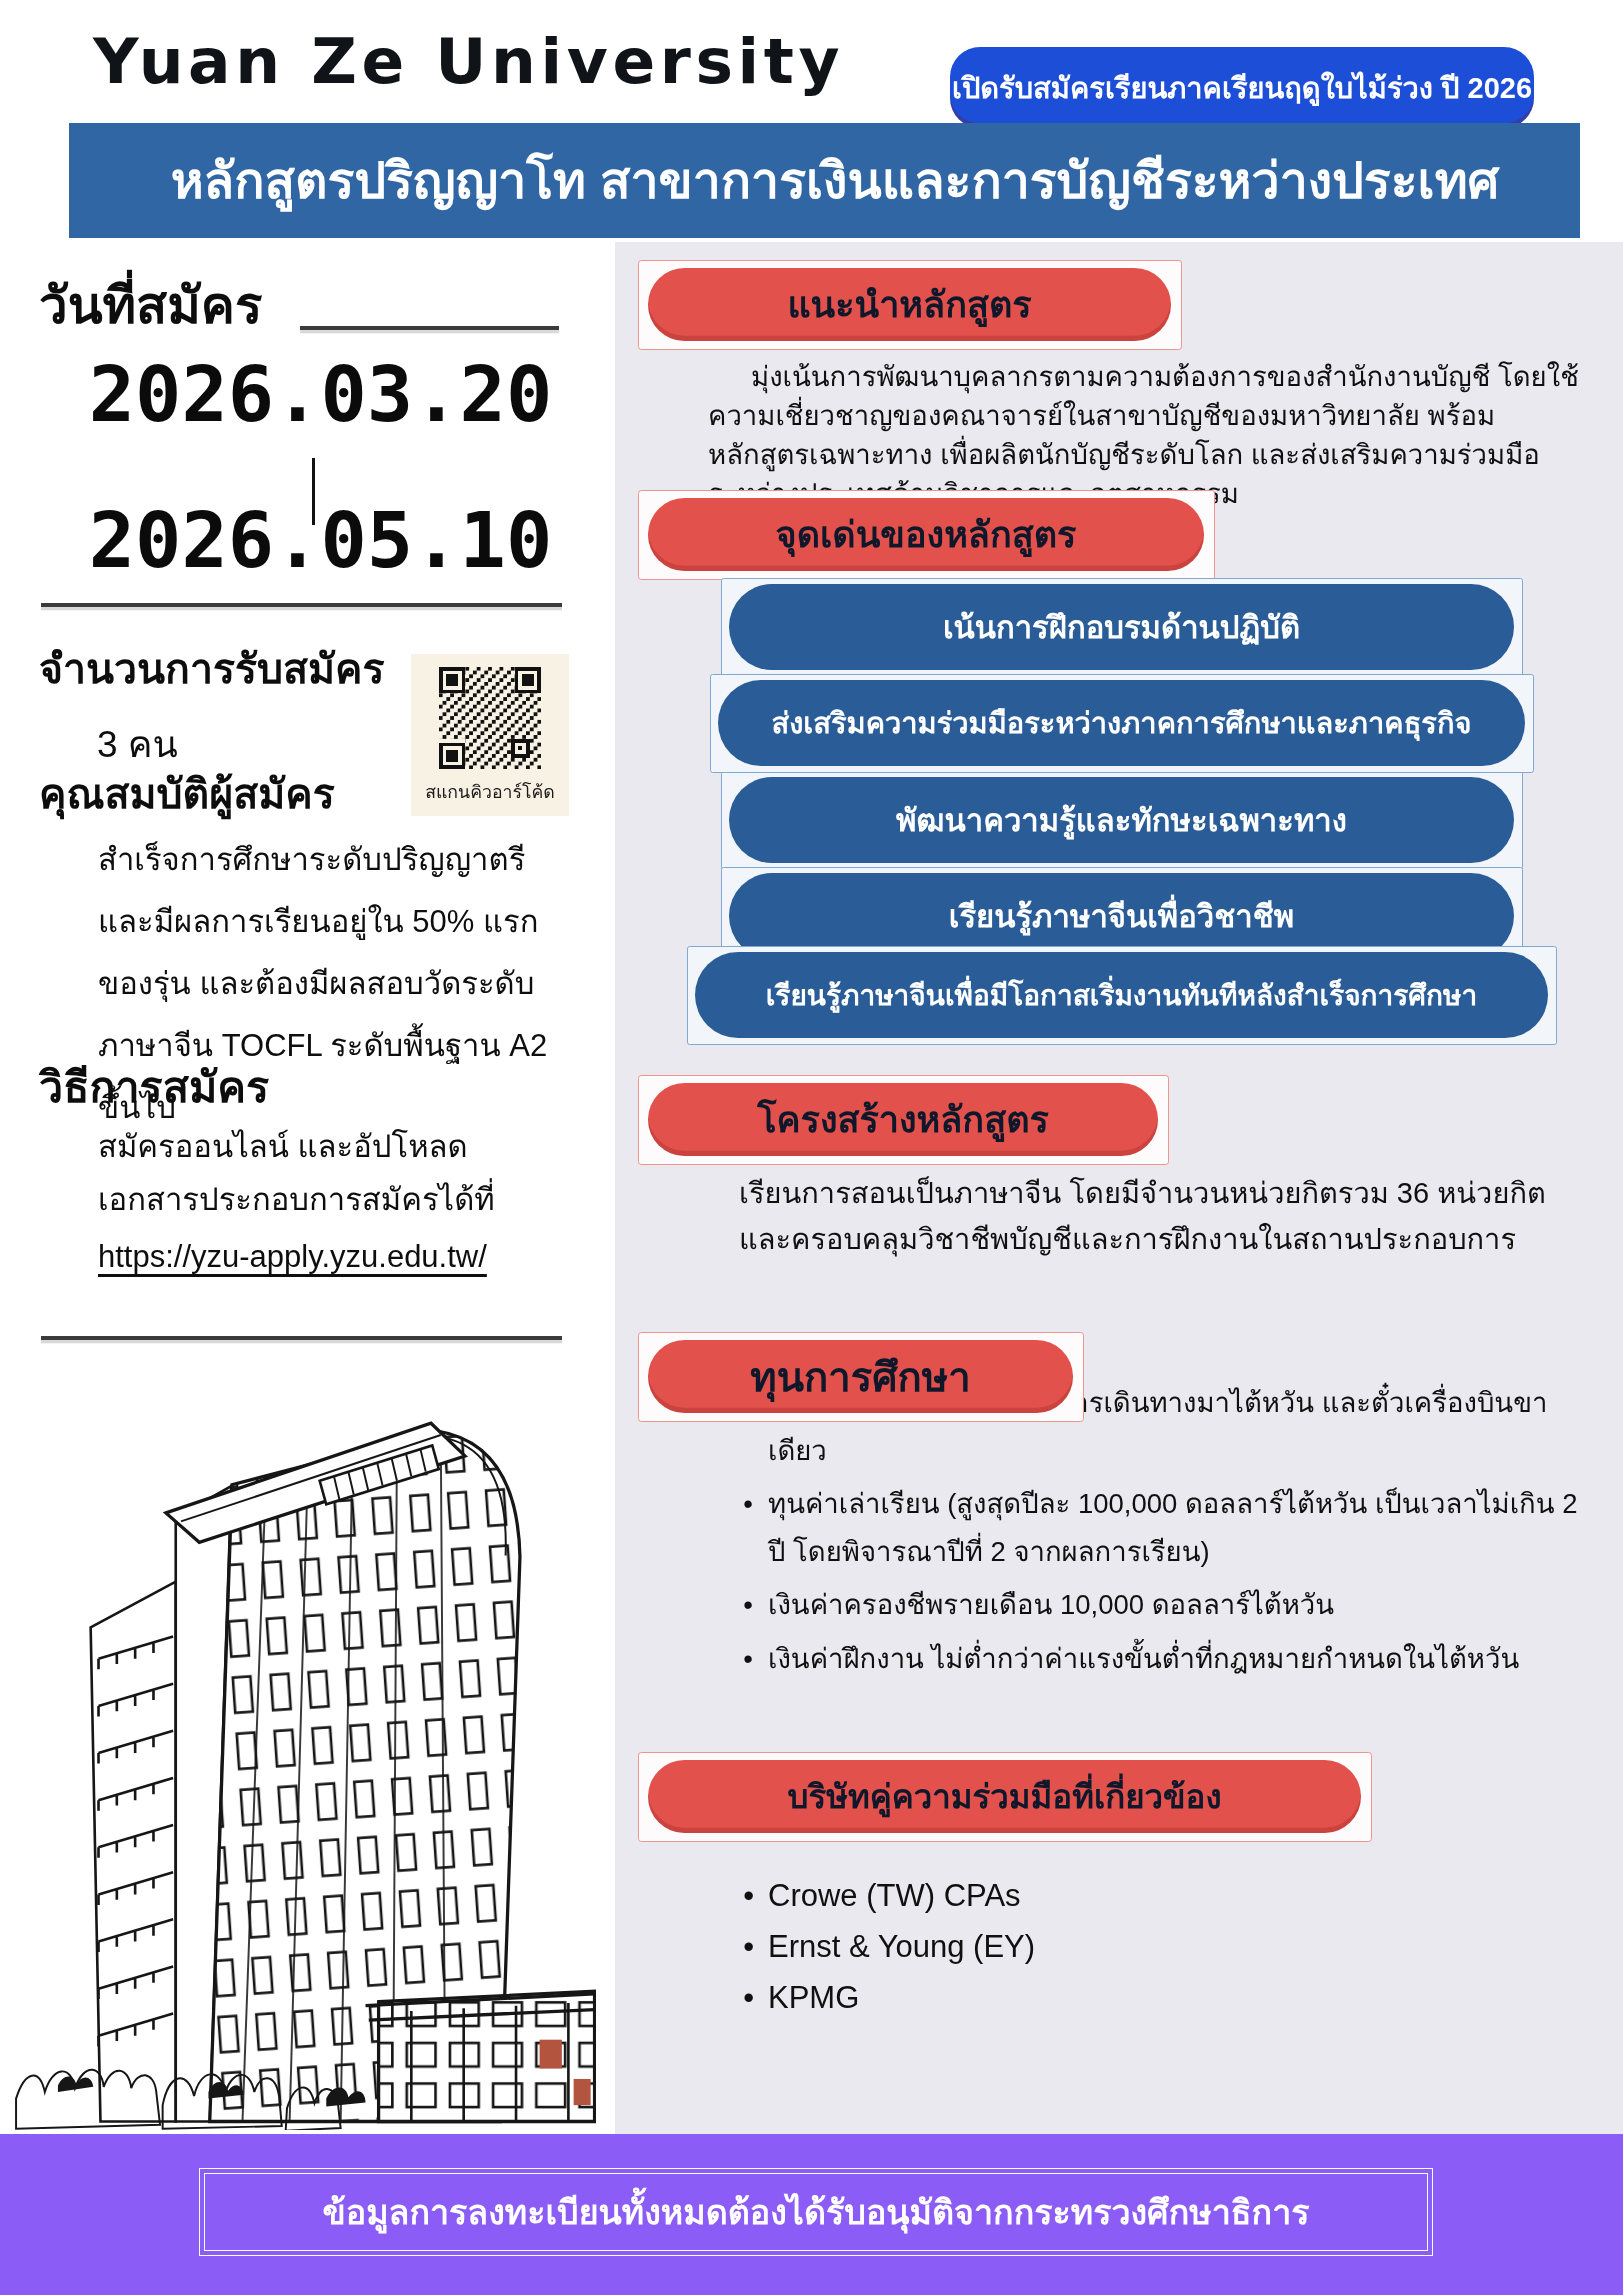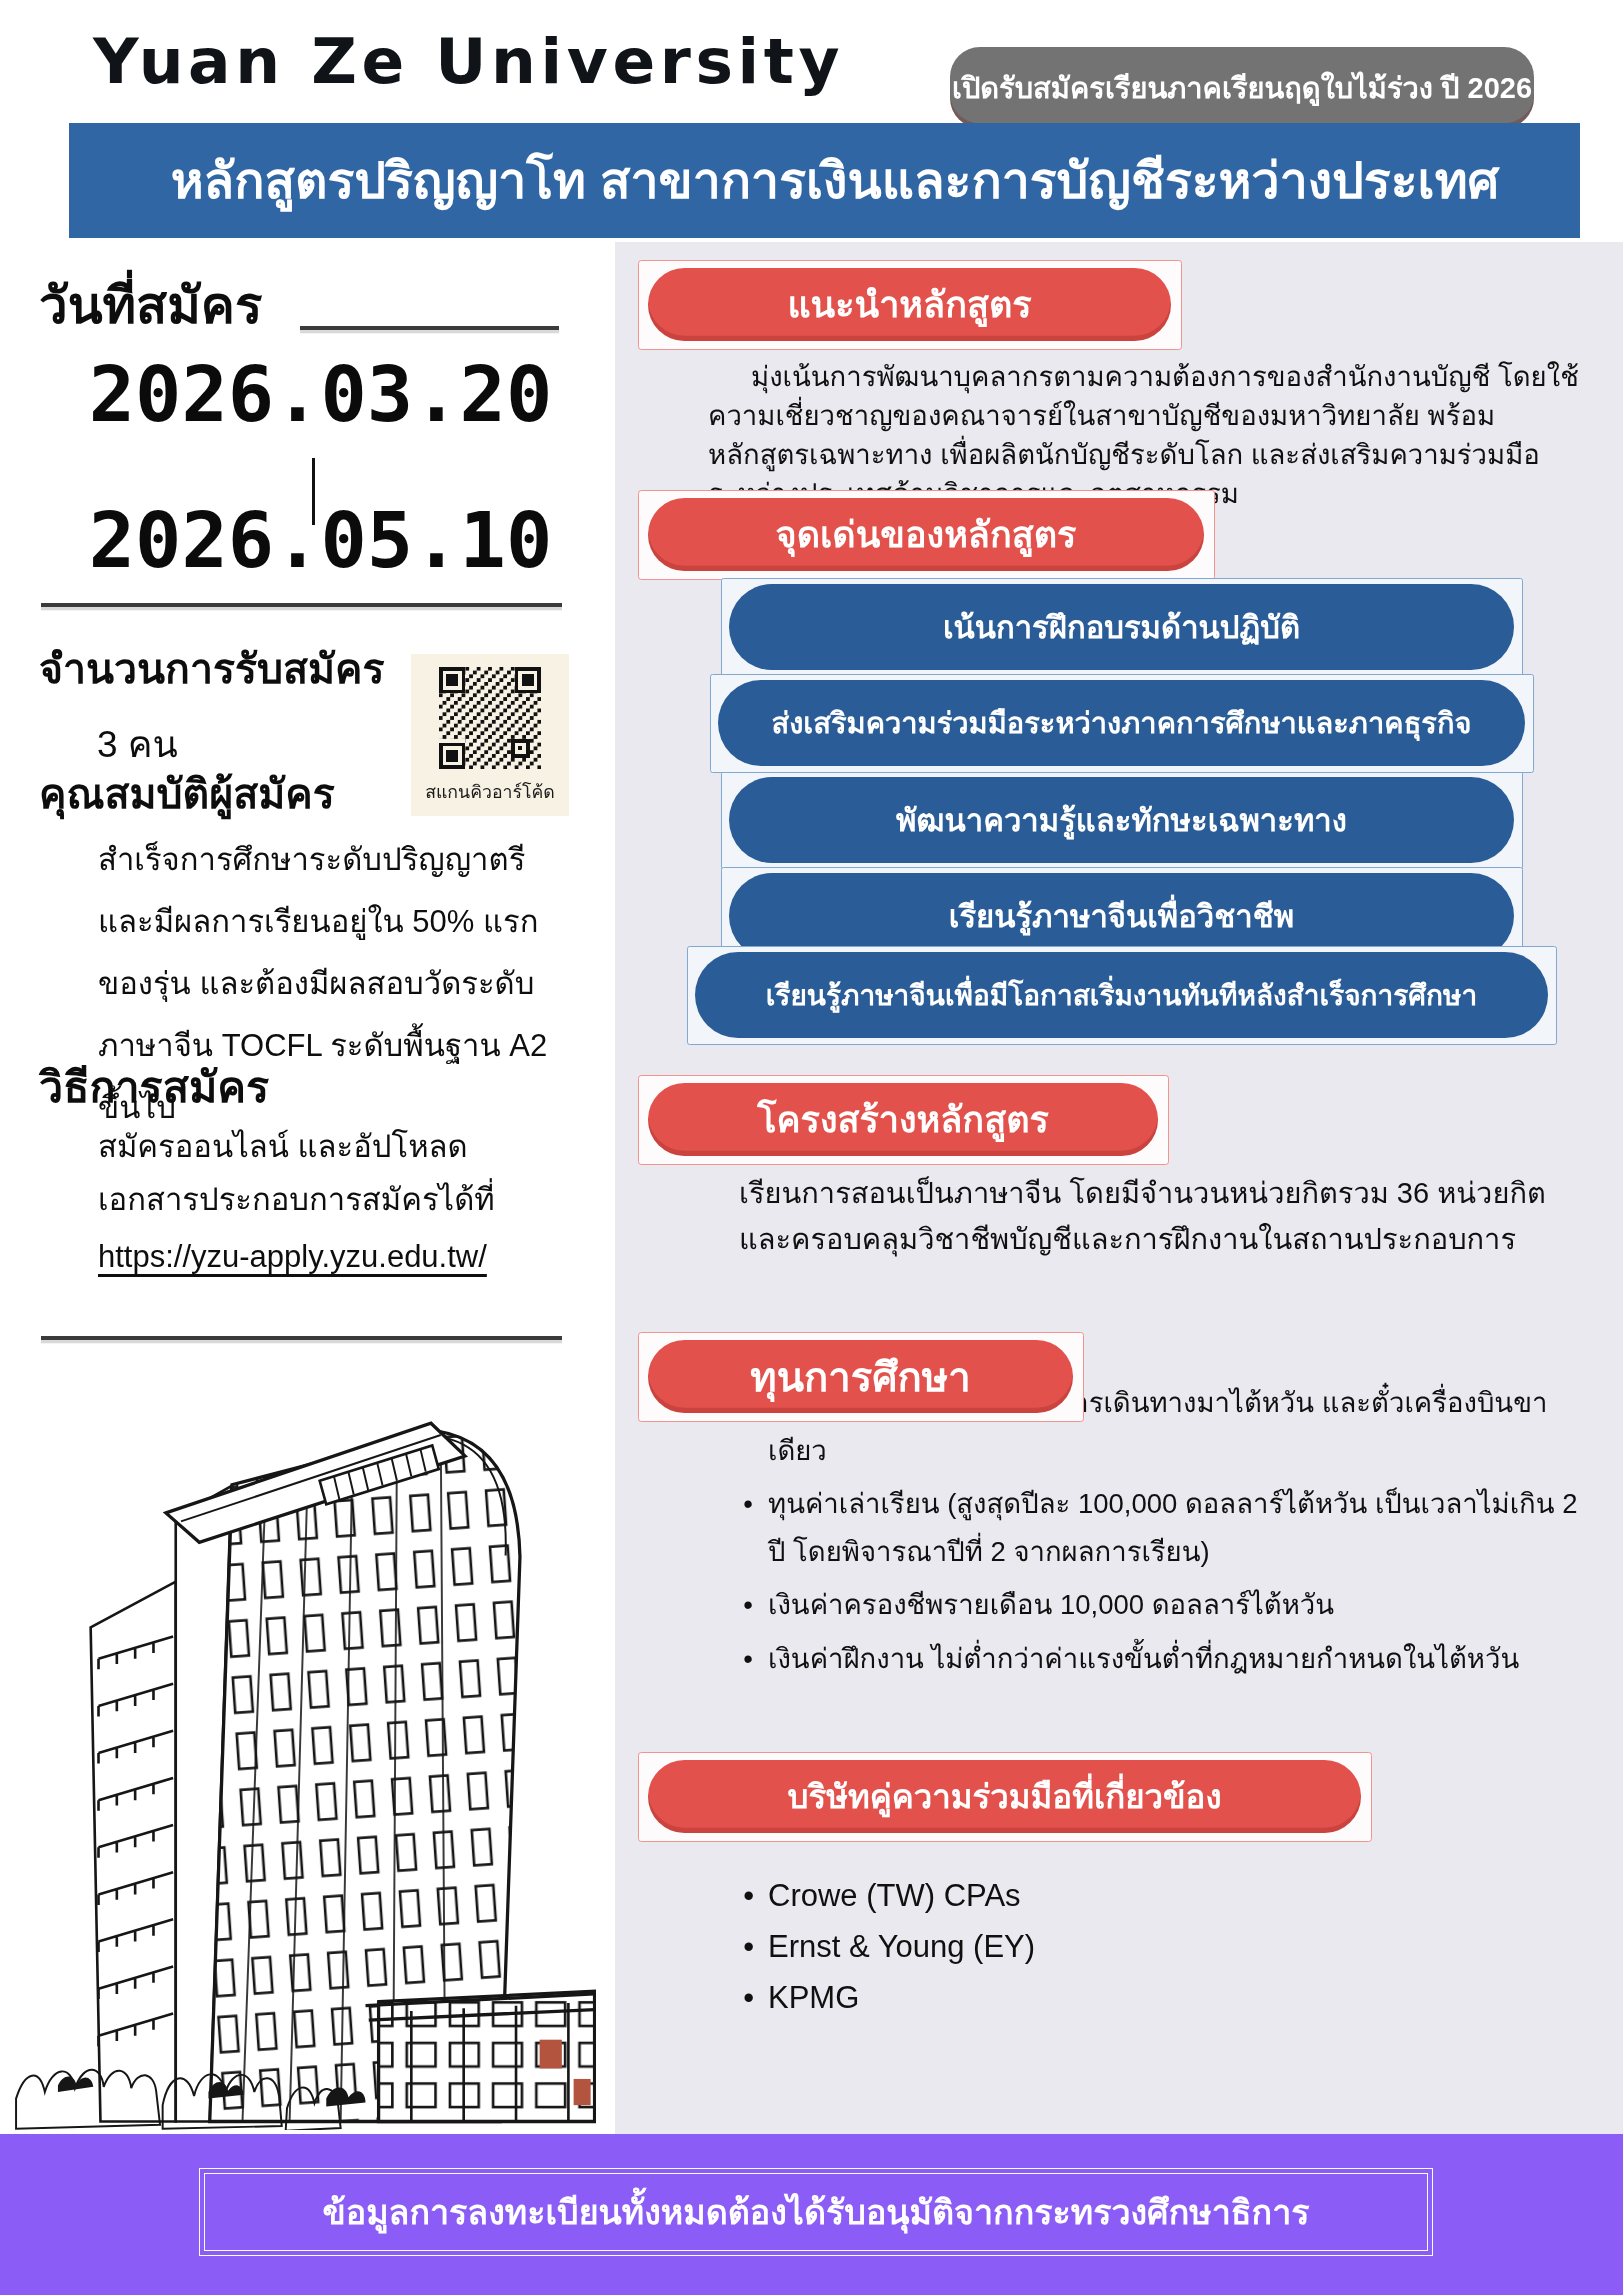--- a/index.html
+++ b/index.html
@@ -3,21 +3,21 @@
 <meta charset="utf-8">
 <style>
   html,body{margin:0;padding:0;background:#ffffff;}
   .page{position:relative;width:1623px;height:2295px;background:#ffffff;overflow:hidden;
         font-family:"Liberation Sans",sans-serif;color:#131313;}
 
   
   .uni-title{position:absolute;left:93px;top:25px;font-family:"DejaVu Sans",sans-serif;
              font-weight:bold;font-size:63px;letter-spacing:4.6px;color:#101418;}
   .badge{position:absolute;left:950px;top:47px;width:584px;height:81px;border-radius:30px;
-         background:#737373;display:flex;align-items:center;justify-content:center;
+         background:#1d4ed8;display:flex;align-items:center;justify-content:center;
          color:#fff;font-weight:bold;font-size:29px;box-shadow:inset 0 -4.6px 0 rgba(120,20,16,.25);}
   .title-bar{position:absolute;left:69px;top:123px;width:1490px;height:115px;background:#2f66a3;
              display:flex;align-items:center;justify-content:center;color:#fff;font-weight:bold;
              font-size:50px;padding-left:21px;}
 
   
   .right-panel{position:absolute;left:615px;top:242px;width:1008px;height:1892px;background:#e9e9ef;}
 
   
   .lh{position:absolute;left:39px;font-weight:bold;color:#0d0d0d;}
@@ -44,21 +44,21 @@
   .apply-link{display:inline-block;margin-top:3.9px;color:#0e0e0e;text-decoration:underline;
               text-decoration-thickness:2.6px;text-underline-offset:6.5px;}
   .rule-3{left:41px;top:1336px;width:521px;}
   .building{position:absolute;left:11.8px;top:1346px;width:584px;height:784px;}
 
   
   .sec{position:absolute;height:73px;z-index:2;}
   .sec .under{position:absolute;left:-10.5px;right:-10.5px;top:-8.5px;bottom:-8.5px;
               background:#fdfbfb;border:1.3px solid #ef948e;border-radius:3.3px;}
   .sec .pill{position:relative;height:100%;border-radius:38px;background:#e2514b;
-             display:flex;align-items:center;justify-content:center;color:#ffffff;font-weight:bold;
+             display:flex;align-items:center;justify-content:center;color:#0f172a;font-weight:bold;
              box-shadow:inset 0 -5.2px 0 rgba(120,20,16,.22);}
   .sec-intro{left:648px;top:268px;width:523px;font-size:36px;}
   .sec-highlights{left:648px;top:498px;width:556px;font-size:36px;}
   .sec-structure{left:648px;top:1083px;width:510px;font-size:36px;}
   .sec-scholarship{left:648px;top:1340px;width:425px;font-size:40px;}
   .sec-partners{left:648px;top:1760px;width:713px;font-size:33px;}
 
   
   .feat{position:absolute;height:86px;z-index:2;}
   .feat .under{position:absolute;left:-8.5px;right:-8.5px;top:-6.5px;bottom:-6.5px;

